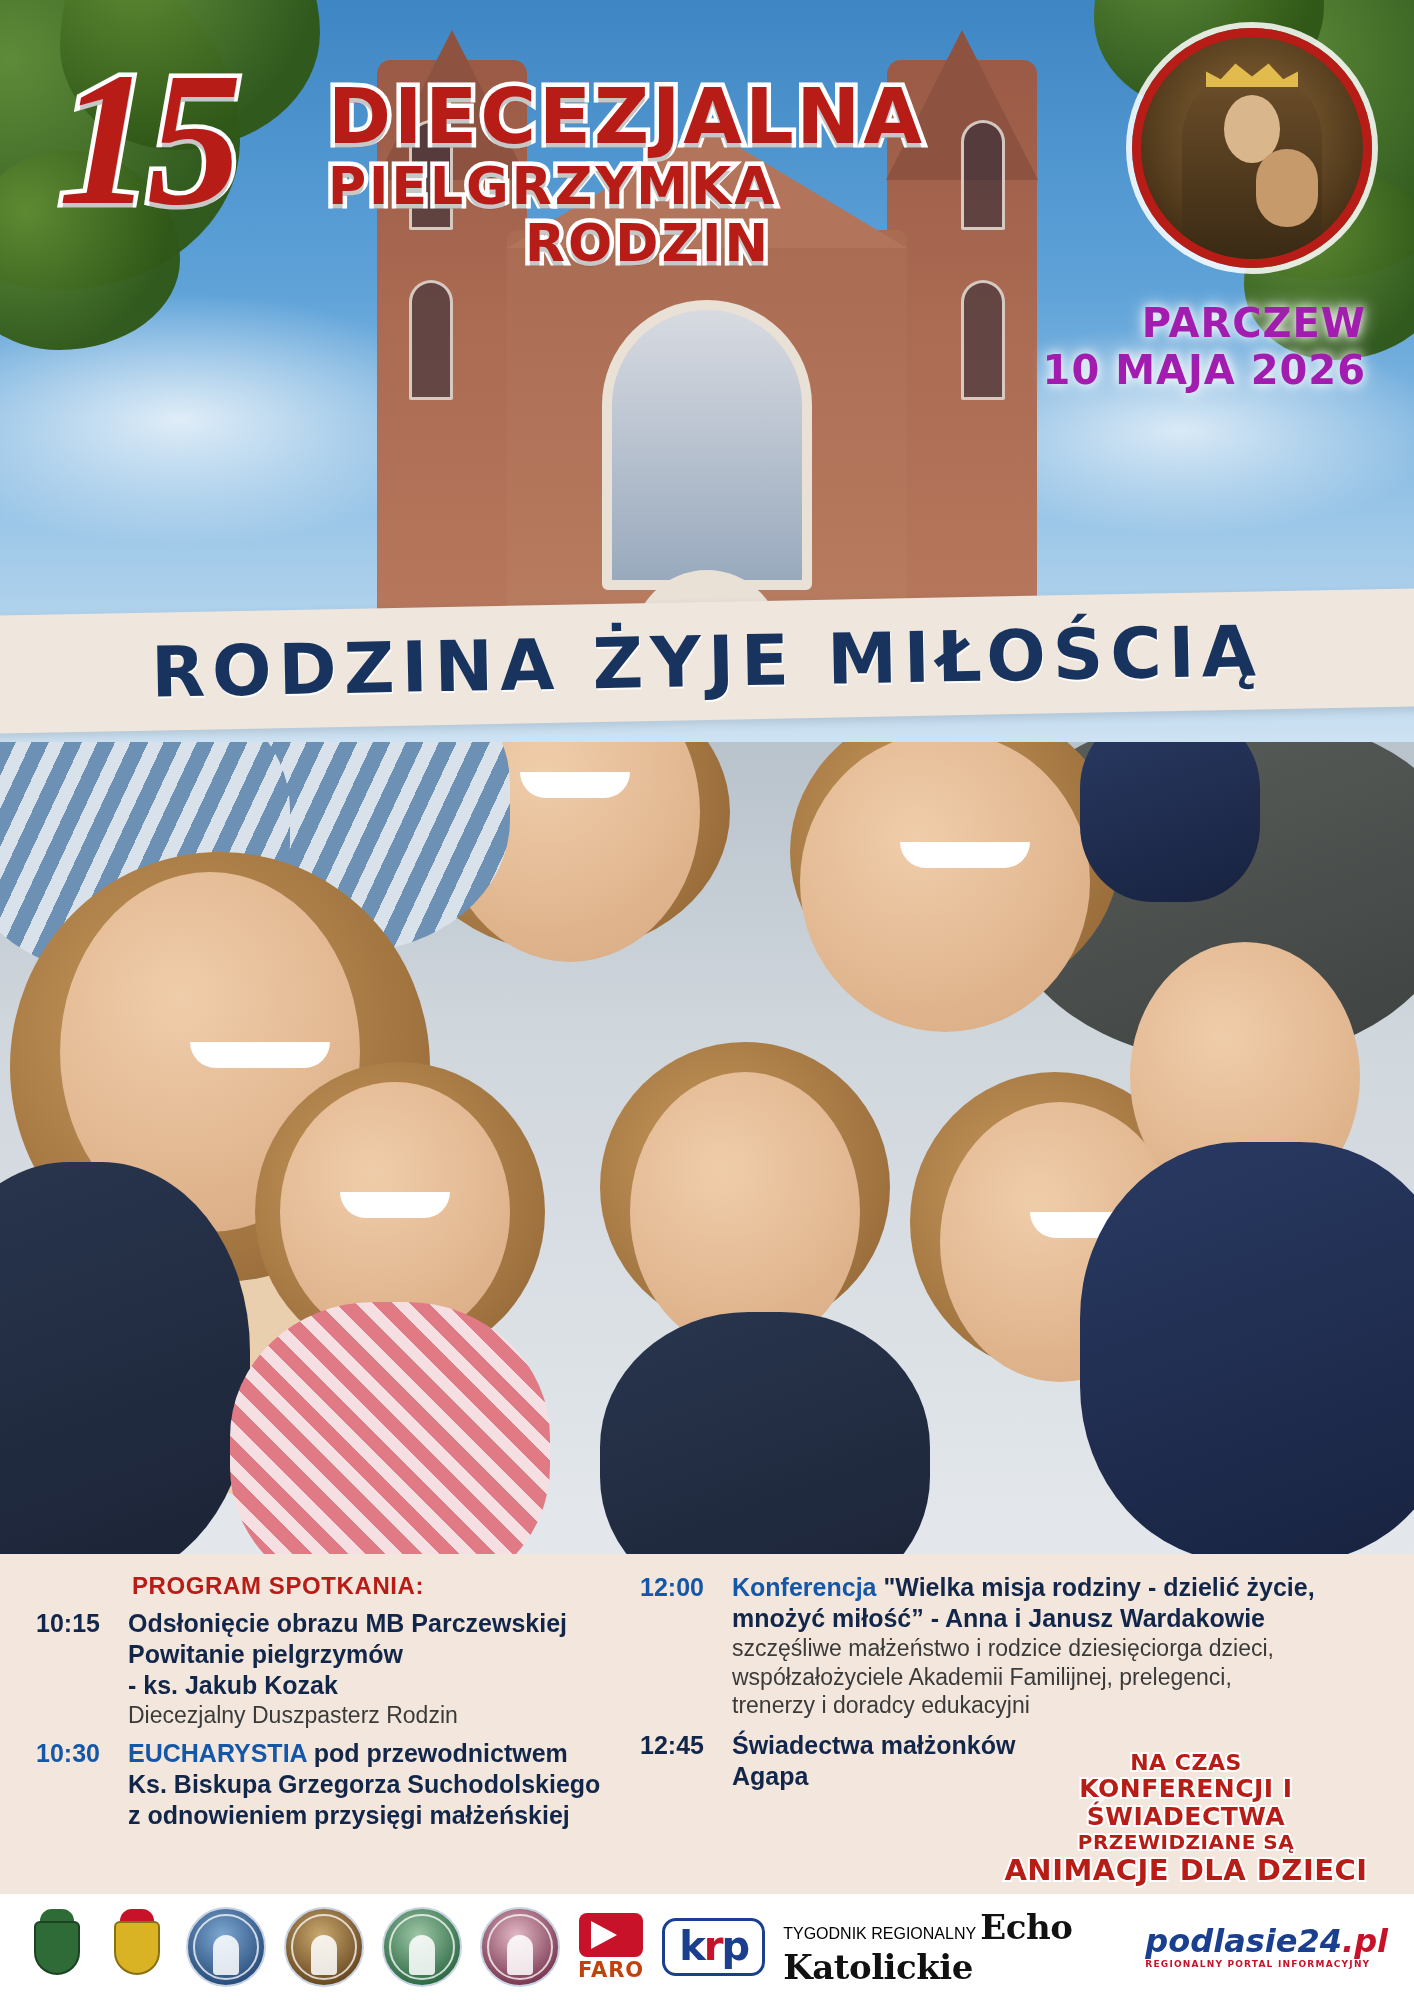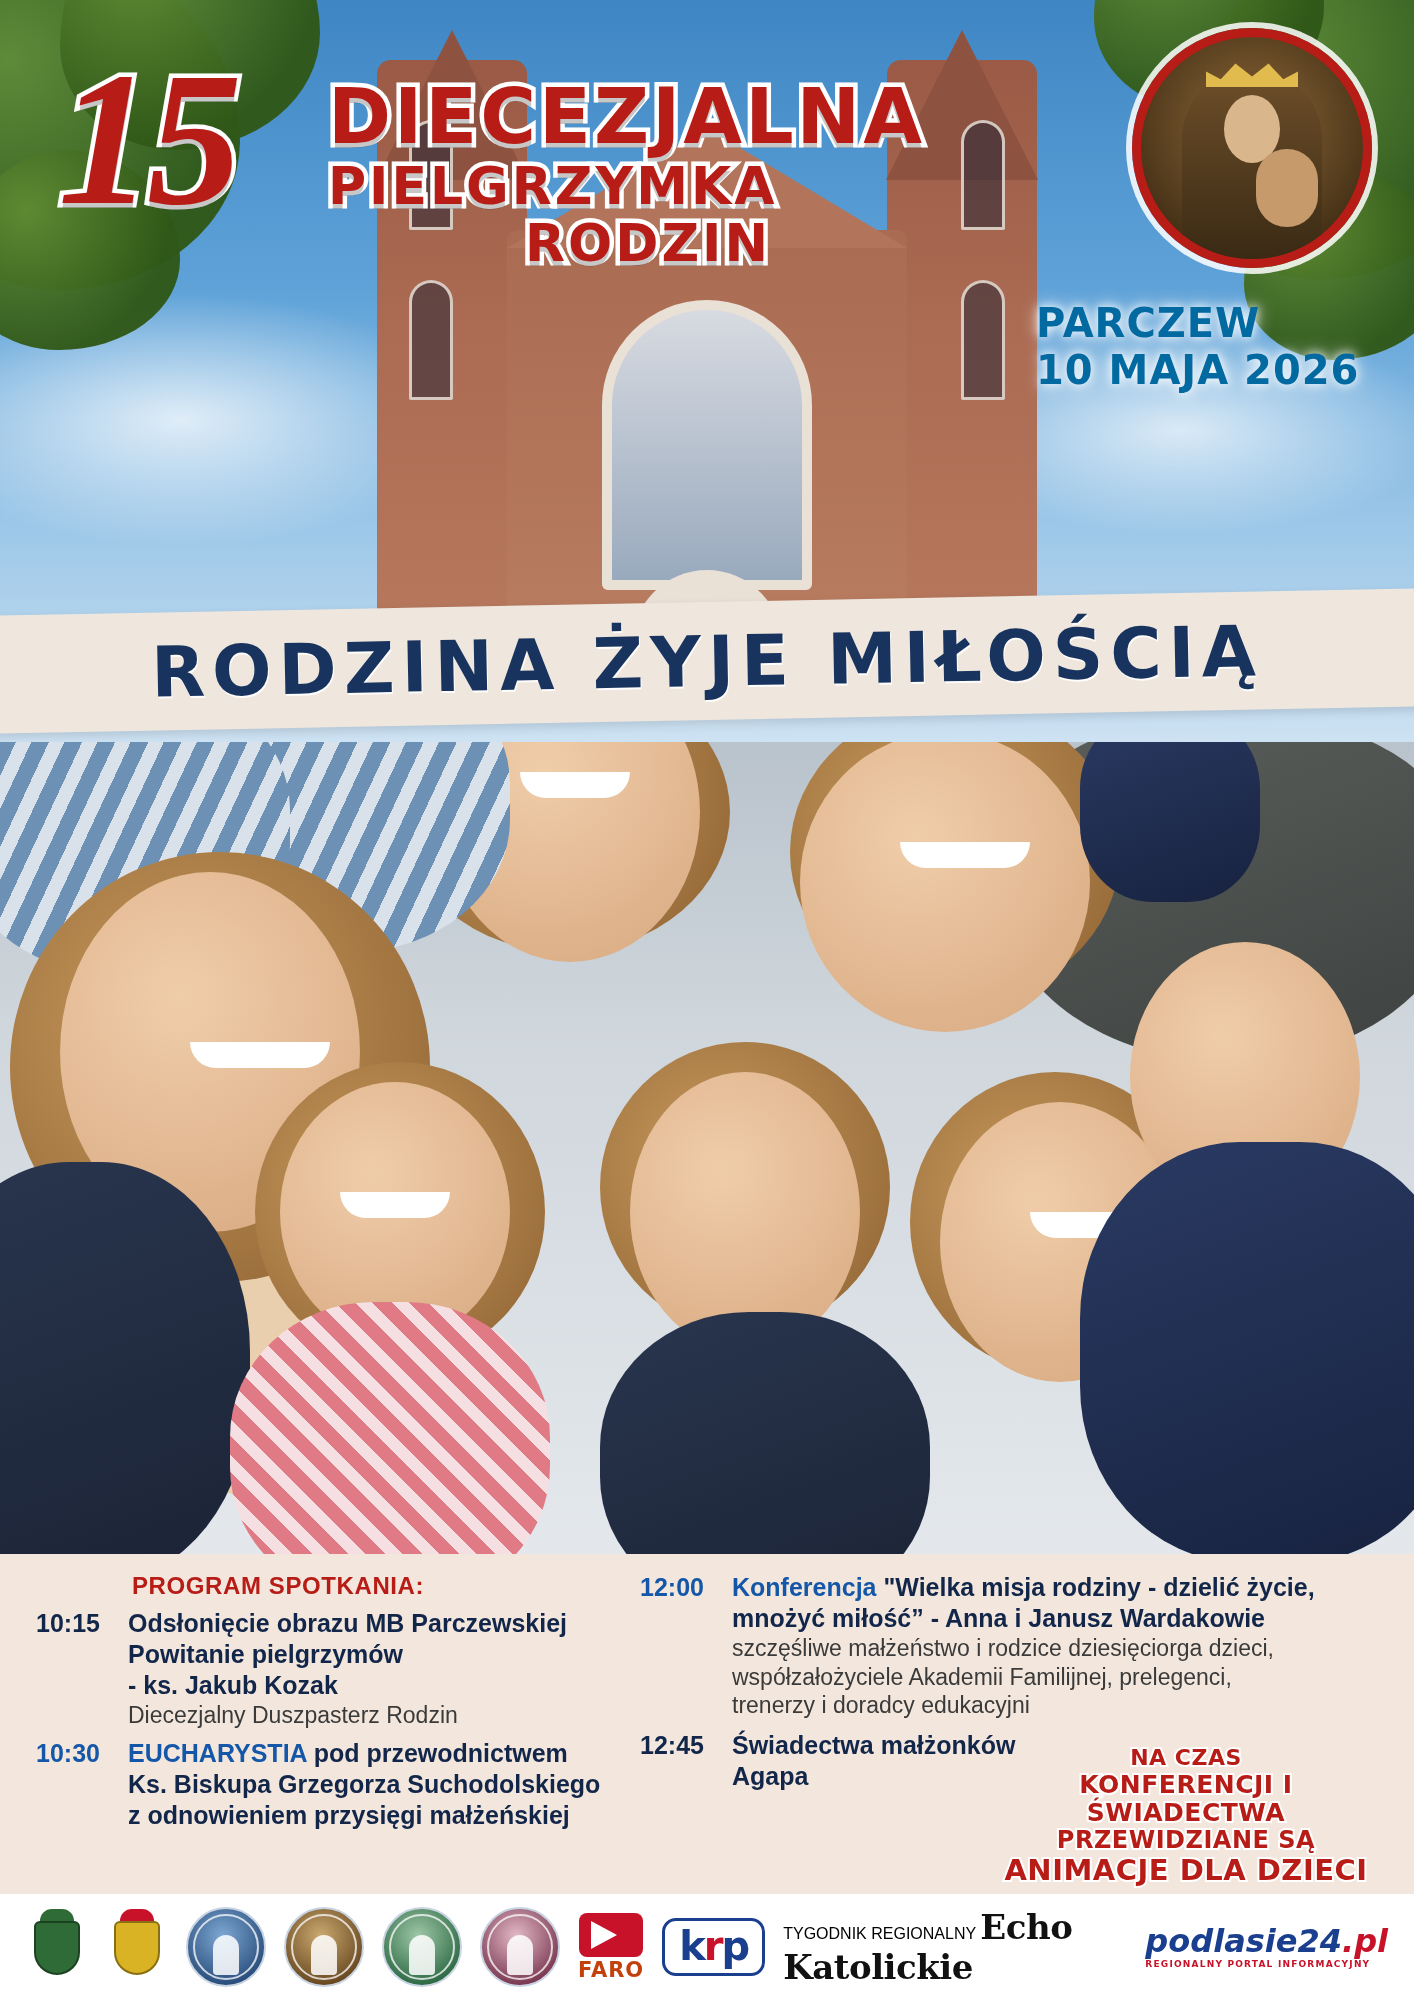--- a/index.html
+++ b/index.html
@@ -136,23 +136,23 @@
     position: absolute; left: 52%; top: 112px; width: 62px; height: 78px;
     border-radius: 32px; background: #c79a6c;
   }
   .medallion .crown {
     position: absolute; left: 50%; transform: translateX(-50%); top: 24px;
     width: 92px; height: 26px; background: #e2bb4e;
     clip-path: polygon(0 100%,0 40%,16% 70%,32% 10%,50% 60%,68% 10%,84% 70%,100% 40%,100% 100%);
   }
 
   .place-date {
-    position: absolute; right: 48px; top: 300px; width: 330px; text-align: left;
+    position: absolute; right: 48px; top: 300px; width: 330px; text-align: right;
     font-family: "DejaVu Sans", sans-serif; font-weight: 700;
-    color: #0369a1; font-size: 40px; line-height: 1.18; letter-spacing: 1px;
+    color: #a21caf; font-size: 40px; line-height: 1.18; letter-spacing: 1px;
     text-shadow: 0 0 10px rgba(255,255,255,0.9), 0 0 18px rgba(255,255,255,0.9);
   }
 
   
   .banner {
     position: absolute; left: -10px; top: 602px; width: 1434px; height: 118px;
     background: #efe6dd;
     transform: rotate(-1.1deg);
     box-shadow: 0 4px 10px rgba(0,0,0,0.12);
   }
@@ -212,21 +212,21 @@
   .hl-blue2 { color: #1457a8; font-weight: 700; }
 
   .kids-note {
     position: absolute; right: 18px; bottom: 8px; width: 420px; text-align: center;
     font-family: "DejaVu Sans", sans-serif; font-weight: 700;
     color: #b71c16; line-height: 1.12; letter-spacing: .5px;
     -webkit-text-stroke: 4px #ffffff; paint-order: stroke fill;
   }
   .kids-note .k1 { font-size: 22px; }
   .kids-note .k2 { font-size: 25px; }
-  .kids-note .k3 { font-size: 24px; }
+  .kids-note .k3 { font-size: 20px; }
   .kids-note .k4 { font-size: 29px; }
 
   
   .footer {
     position: absolute; left: 0; top: 1894px; width: 1414px; height: 106px;
     background: #ffffff;
     display: flex; align-items: center; gap: 18px; padding: 0 26px;
   }
   .logo { position: relative; height: 86px; display: flex; align-items: center; justify-content: center; }
   .crest {

